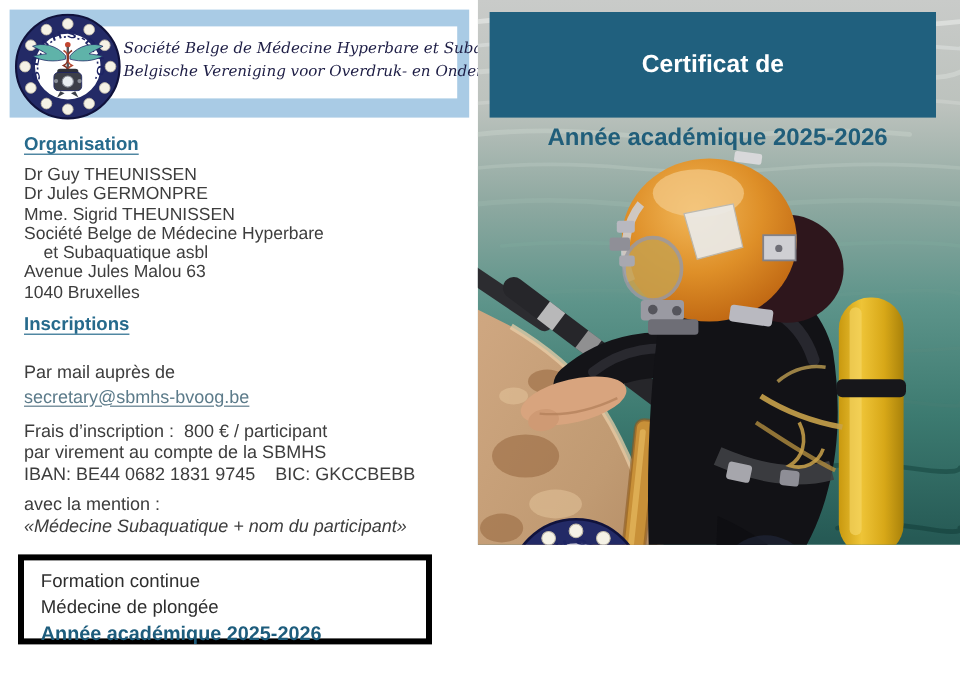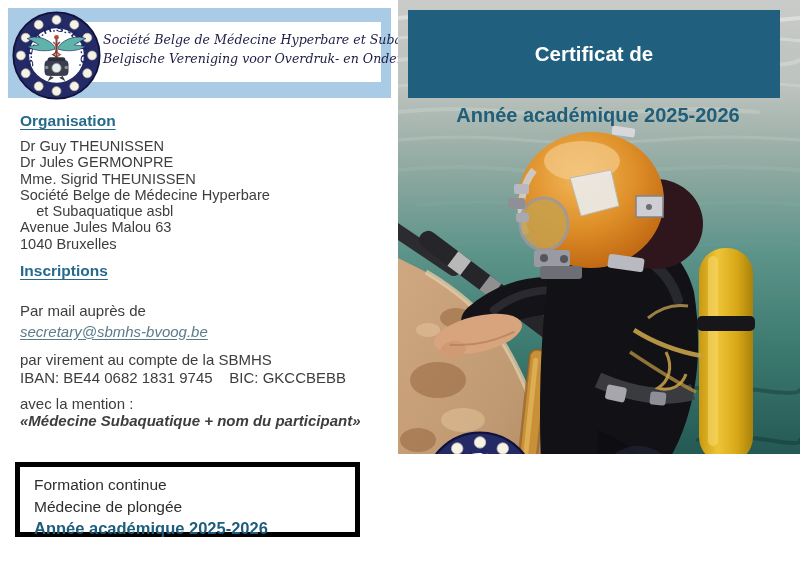--- a/index.html
+++ b/index.html
@@ -17,25 +17,25 @@
 
   .section-heading { font-size:15.5px; font-weight:bold; color:#266a8c; text-decoration:underline; text-underline-offset:3px; }
 
   .org-section { position:absolute; left:20px; top:112px; }
   .org-lines { margin-top:8px; }
   .org-line { font-size:14.6px; line-height:16.3px; color:#3d3d3d; white-space:pre-wrap; }
 
   .insc-section { position:absolute; left:20px; top:262px; width:370px; }
   .mail-block { margin-top:21px; }
   .body-line { font-size:15px; line-height:20.5px; color:#3d3d3d; white-space:pre-wrap; }
-  .email-link { font-size:15px; line-height:20.5px; color:#5c7b8a; text-decoration:underline; text-underline-offset:2px; cursor:pointer; display:inline-block;font-style:italic; }
+  .email-link { font-size:15px; line-height:20.5px; color:#5c7b8a; text-decoration:underline; text-underline-offset:2px; cursor:pointer; display:inline-block; }
   .fees-block { margin-top:9px; }
   .fees-line { font-size:15px; line-height:17.8px; color:#3d3d3d; white-space:pre-wrap; }
   .mention-block { margin-top:8px; }
-  .mention-italic { font-style:italic;font-weight:bold; }
+  .mention-italic { font-style:italic; }
 
   .info-box { position:absolute; left:15px; top:462px; width:345px; height:75px; border:5px solid #000000; background:#fff; padding:7px 0 0 14px; }
   .info-line { font-size:15.5px; line-height:21.5px; color:#2e2e2e; }
   .info-line-strong { font-size:16.5px; line-height:22px; font-weight:bold; color:#1d5c7c; }
 
   
   .right-pane { position:absolute; left:398px; top:0; width:402px; height:454px; overflow:hidden; }
   .photo-svg { position:absolute; left:0; top:0; width:402px; height:561px; display:block; }
 
   .title-box { position:absolute; left:10px; top:10px; width:372px; height:88px; background:#20607e;
@@ -122,20 +122,21 @@
       </div>
     </div>
 
     <div class="insc-section">
       <div class="section-heading">Inscriptions</div>
       <div class="mail-block">
         <div class="body-line">Par mail auprès de</div>
         <span class="email-link">secretary@sbmhs-bvoog.be</span>
       </div>
       <div class="fees-block">
+        <div class="fees-line">Frais d’inscription :  800 € / participant</div>
         <div class="fees-line">par virement au compte de la SBMHS</div>
         <div class="fees-line">IBAN: BE44 0682 1831 9745    BIC: GKCCBEBB</div>
       </div>
       <div class="mention-block">
         <div class="fees-line">avec la mention :</div>
         <div class="fees-line mention-italic">«Médecine Subaquatique + nom du participant»</div>
       </div>
     </div>
 
     <div class="info-box">

